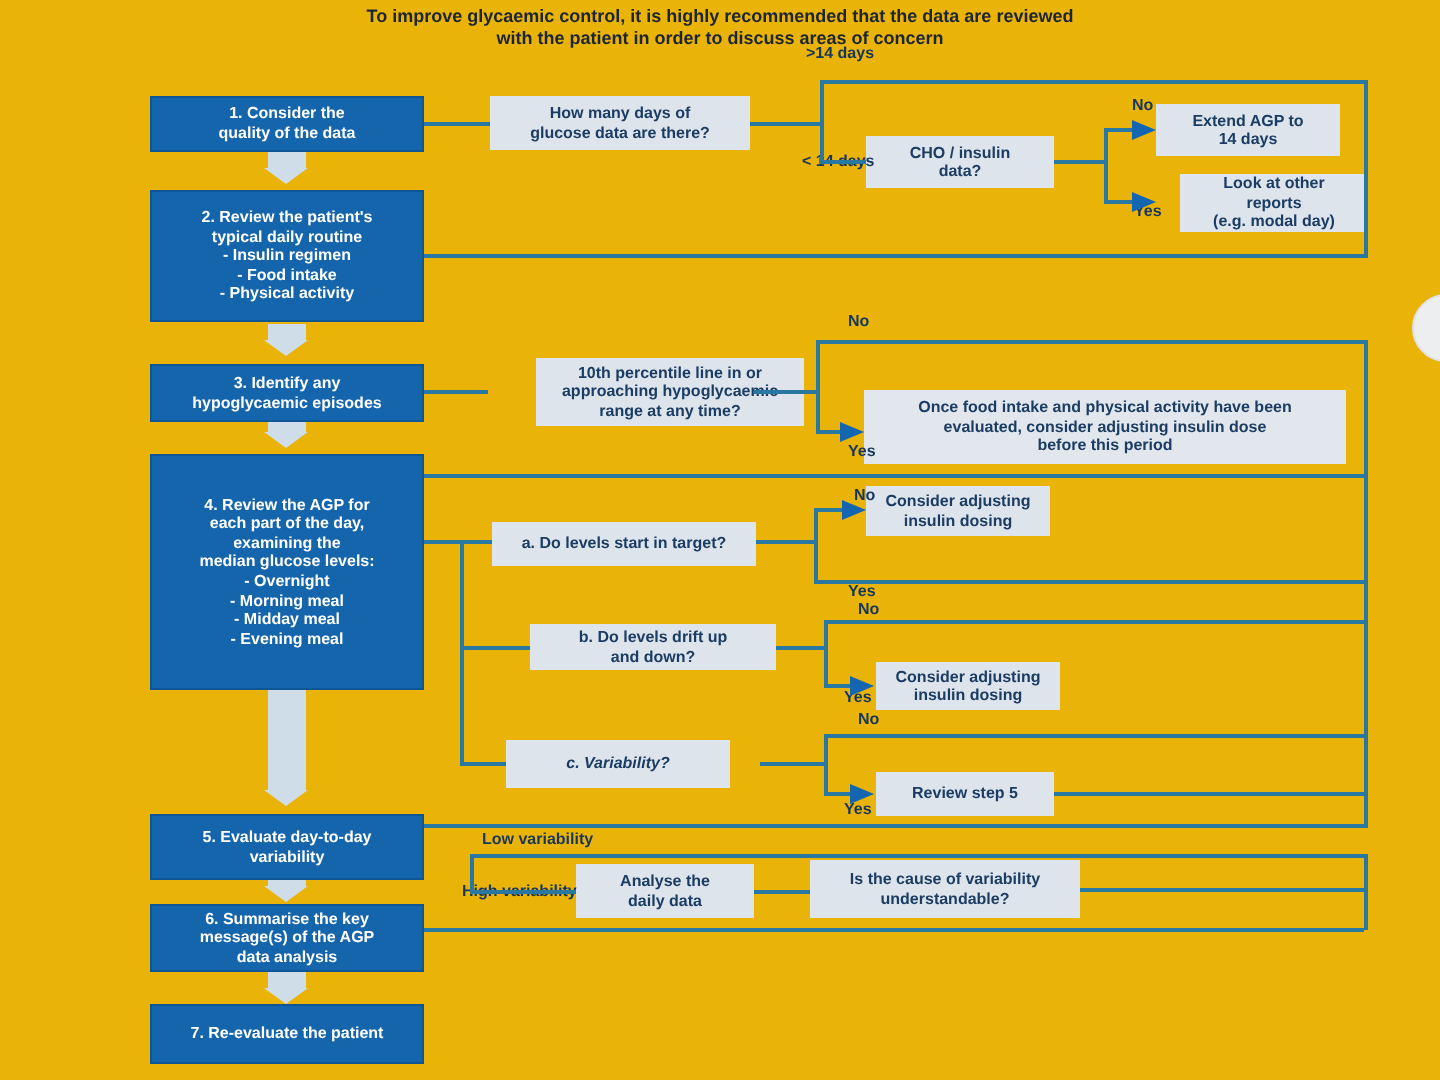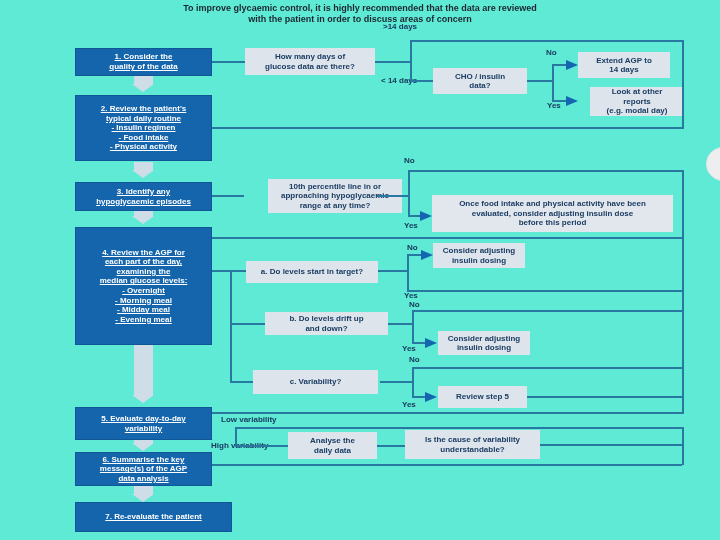--- a/index.html
+++ b/index.html
@@ -1,35 +1,35 @@
 <!DOCTYPE html>
 <html><head>
 <meta charset="utf-8">
 <style>
   html,body{margin:0;padding:0;background:#ffffff;}
   #stage{
     position:relative;width:720px;height:540px;overflow:hidden;
-    background:#5eead4;font-family:"Liberation Sans",sans-serif;
+    background:#eab308;font-family:"Liberation Sans",sans-serif;
   }
   .title{
     position:absolute;left:0;right:0;top:3px;text-align:center;
     font-size:9px;font-weight:bold;color:#1c2531;line-height:1.25;white-space:pre-line;
   }
   .step{
     position:absolute;background:#1565ad;border:1px solid #0f5697;box-sizing:border-box;
     color:#ffffff;font-size:8px;font-weight:bold;line-height:1.2;
-    display:flex;align-items:center;justify-content:center;text-align:center;white-space:pre-line;text-decoration:underline;
+    display:flex;align-items:center;justify-content:center;text-align:center;white-space:pre-line;
   }
   .lbox{
     position:absolute;background:#dde4eb;color:#1b3c63;box-sizing:border-box;
     font-size:8px;font-weight:bold;line-height:1.18;
     display:flex;align-items:center;justify-content:center;text-align:center;white-space:pre-line;
   }
   .lab{
-    position:absolute;font-size:8px;font-weight:bold;color:#16365c;white-space:nowrap;
+    position:absolute;font-size:8px;font-weight:bold;color:#16365c;white-space:nowrap;margin-left:20px;
   }
   .hl{position:absolute;height:2px;background:#2878a2;}
   .vl{position:absolute;width:2px;background:#2878a2;}
   .arr{position:absolute;width:0;height:0;border-top:5px solid transparent;
        border-bottom:5px solid transparent;border-left:12px solid #1566b0;}
   .band{position:absolute;left:134px;width:19px;background:#cfdde9;}
   .btip{position:absolute;left:132px;width:0;height:0;border-left:11px solid transparent;
         border-right:11px solid transparent;border-top:8px solid #cfdde9;}
   .nav{
     position:absolute;left:706px;top:147px;width:34px;height:34px;border-radius:50%;
@@ -61,21 +61,21 @@
 median glucose levels:
 - Overnight
 - Morning meal
 - Midday meal
 - Evening meal</div>
   <div class="step" style="left:75px;top:407px;width:137px;height:33px;">5. Evaluate day-to-day
 variability</div>
   <div class="step" style="left:75px;top:452px;width:137px;height:34px;">6. Summarise the key
 message(s) of the AGP
 data analysis</div>
-  <div class="step" style="left:75px;top:502px;width:157px;height:30px;">7. Re-evaluate the patient</div>
+  <div class="step" style="left:75px;top:502px;width:137px;height:30px;">7. Re-evaluate the patient</div>
 
   <div class="lbox" style="left:245px;top:48px;width:130px;height:27px;">How many days of
 glucose data are there?</div>
   <div class="lbox" style="left:433px;top:68px;width:94px;height:26px;">CHO / insulin
 data?</div>
   <div class="lbox" style="left:578px;top:52px;width:92px;height:26px;">Extend AGP to
 14 days</div>
   <div class="lbox" style="left:590px;top:87px;width:94px;height:29px;">Look at other
 reports
 (e.g. modal day)</div>
@@ -85,21 +85,21 @@
   <div class="lbox" style="left:246px;top:261px;width:132px;height:22px;">a. Do levels start in target?</div>
   <div class="lbox" style="left:432px;top:195px;width:241px;height:37px;background:#e2e7ed;">Once food intake and physical activity have been
 evaluated, consider adjusting insulin dose
 before this period</div>
   <div class="lbox" style="left:433px;top:243px;width:92px;height:25px;">Consider adjusting
 insulin dosing</div>
   <div class="lbox" style="left:265px;top:312px;width:123px;height:23px;">b. Do levels drift up
 and down?</div>
   <div class="lbox" style="left:438px;top:331px;width:92px;height:24px;">Consider adjusting
 insulin dosing</div>
-  <div class="lbox" style="left:253px;top:370px;width:125px;height:24px;">c. Variability?</div>
+  <div class="lbox" style="left:253px;top:370px;width:112px;height:24px;font-style:italic;">c. Variability?</div>
   <div class="lbox" style="left:438px;top:386px;width:89px;height:22px;">Review step 5</div>
   <div class="lbox" style="left:288px;top:432px;width:89px;height:27px;">Analyse the
 daily data</div>
   <div class="lbox" style="left:405px;top:430px;width:135px;height:29px;">Is the cause of variability
 understandable?</div>
 
   <div class="lab" style="left:383px;top:22px;">&gt;14 days</div>
   <div class="lab" style="left:546px;top:48px;">No</div>
   <div class="lab" style="left:381px;top:76px;">&lt; 14 days</div>
   <div class="lab" style="left:547px;top:101px;">Yes</div>

